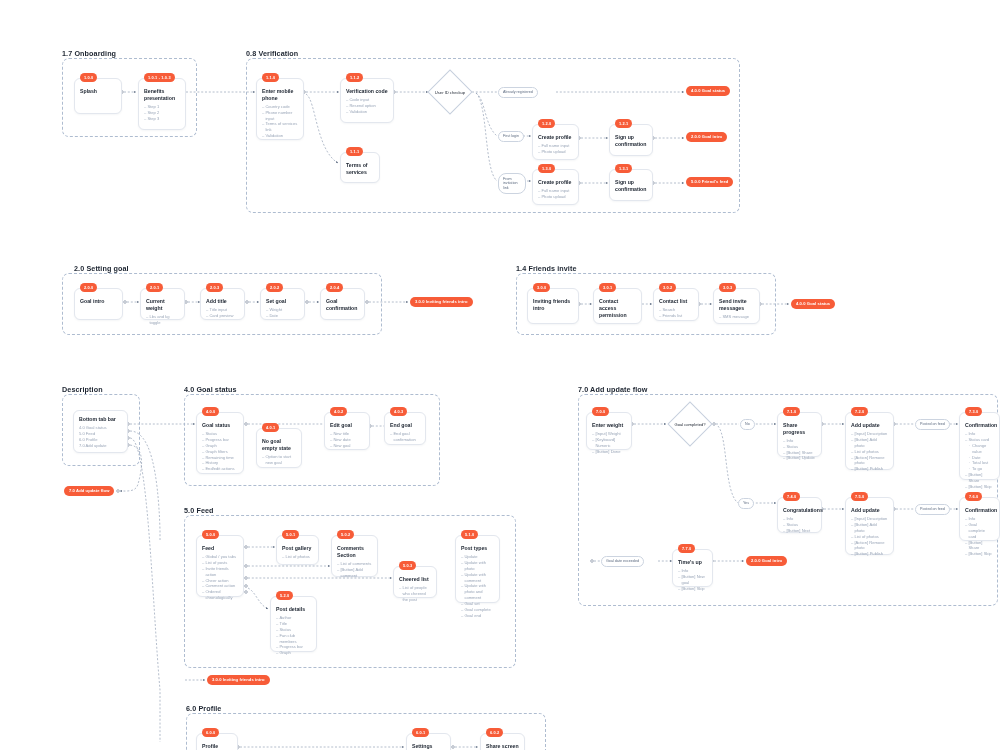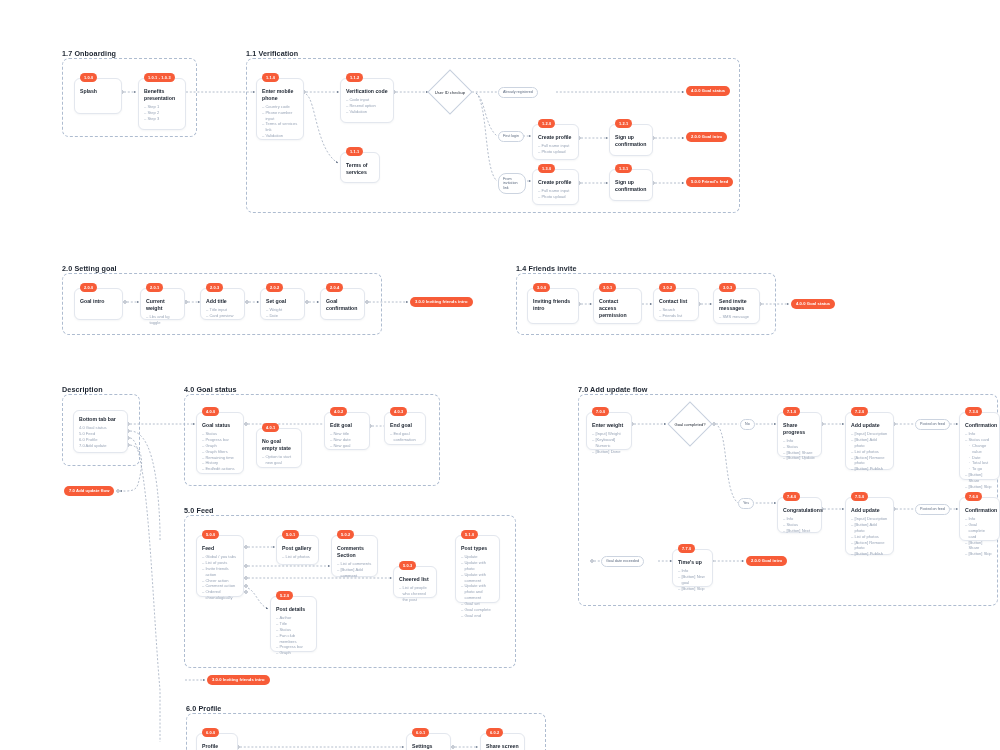--- a/index.html
+++ b/index.html
@@ -276,21 +276,21 @@
   <div class="card" style="left:138px; top:78px; width:48px; height:52px;">
     <div class="badge">1.0.1 - 1.0.3</div>
     <div class="card-title">Benefits presentation</div>
     <ul class="card-list">
         <li>Step 1</li>
         <li>Step 2</li>
         <li>Step 3</li>
       </ul>
   </div>
 
-  <div class="section-title" style="left:246px; top:49px;">1.1 Verification</div>
+  <div class="section-title" style="left:246px; top:49px;">0.8 Verification</div>
   <div class="frame" style="left:246px; top:58px; width:494px; height:155px;"></div>
 
   <div class="card" style="left:256px; top:78px; width:48px; height:62px;">
     <div class="badge">1.1.0</div>
     <div class="card-title">Enter mobile phone</div>
     <ul class="card-list">
         <li>Country code</li>
         <li>Phone number input</li>
         <li>Terms of services link</li>
         <li>Validation</li>
@@ -344,21 +344,21 @@
 
   <div class="card" style="left:609px; top:169px; width:44px; height:32px;">
     <div class="badge">1.3.1</div>
     <div class="card-title">Sign up confirmation</div>
   </div>
 
   <div class="pill" style="left:686px; top:86px;"><span>4.0.0 Goal status</span></div>
   <div class="pill" style="left:686px; top:132px;"><span>2.0.0 Goal intro</span></div>
   <div class="pill" style="left:686px; top:177px;"><span>5.0.0 Friend's feed</span></div>
 
-  <div class="section-title" style="left:62px; top:264px;">2.0 Setting goal</div>
+  <div class="section-title" style="left:74px; top:264px;">2.0 Setting goal</div>
   <div class="frame" style="left:62px; top:273px; width:320px; height:62px;"></div>
 
   <div class="card" style="left:74px; top:288px; width:49px; height:32px;">
     <div class="badge">2.0.0</div>
     <div class="card-title">Goal intro</div>
   </div>
 
   <div class="card" style="left:140px; top:288px; width:45px; height:32px;">
     <div class="badge">2.0.1</div>
     <div class="card-title">Current weight</div>

